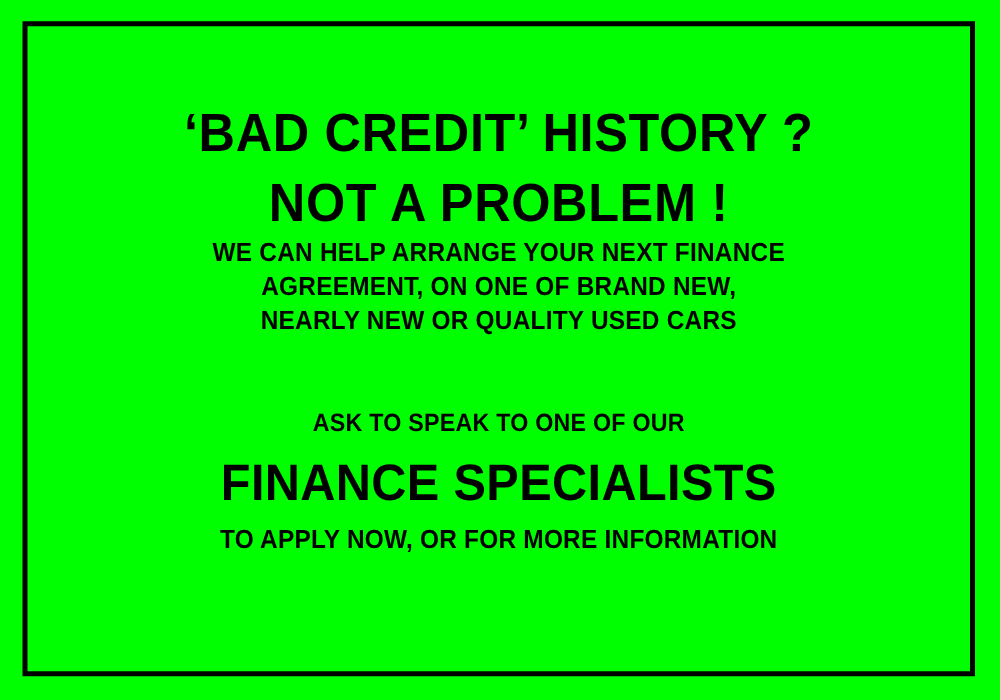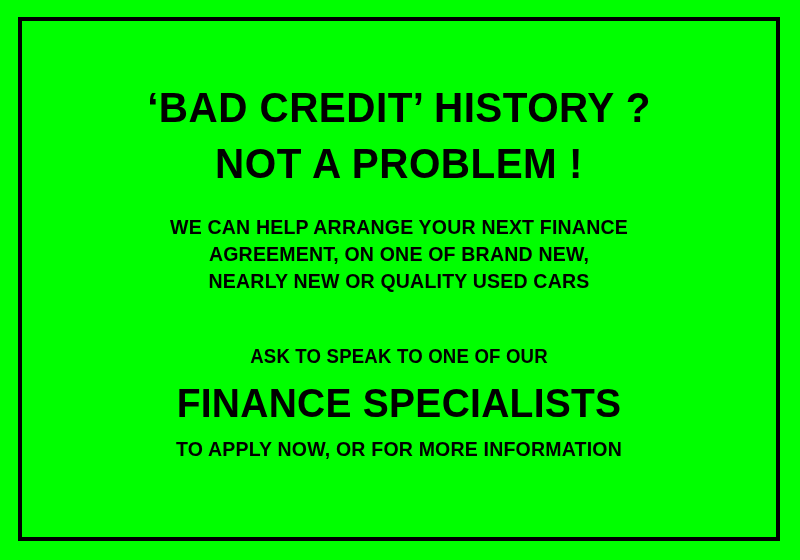--- a/index.html
+++ b/index.html
@@ -37,21 +37,20 @@
     top: 21px;
     right: 24px;
     bottom: 23px;
     box-sizing: border-box;
     display: flex;
     flex-direction: column;
     align-items: center;
     justify-content: flex-start;
     text-align: center;
     color: #000000;
-    gap: 24px;
   }
 
   .headline-block {
     margin-top: 60px;
     width: 100%;
   }
 
   .headline {
     font-size: 43px;
     line-height: 1.22;
@@ -74,21 +73,21 @@
     font-size: 21px;
     line-height: 1.28;
     font-weight: 700;
     letter-spacing: 0.2px;
     transform: scaleX(0.93);
     white-space: nowrap;
     margin: 0;
   }
 
   .ask-block {
-    margin-top: 25px;
+    margin-top: 56px;
     width: 100%;
   }
 
   .ask-line {
     font-size: 20px;
     line-height: 1.25;
     font-weight: 700;
     letter-spacing: 0.2px;
     transform: scaleX(0.93);
     white-space: nowrap;

